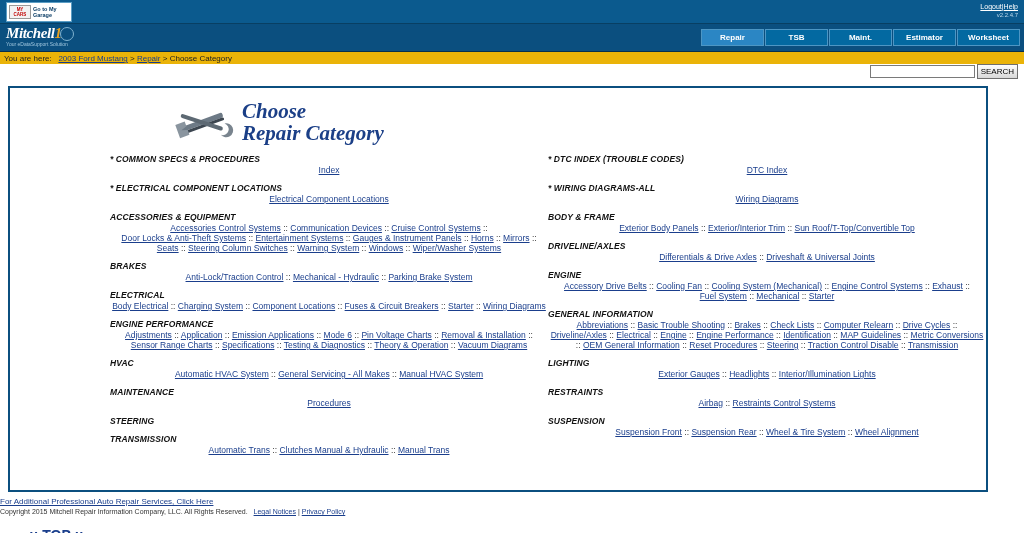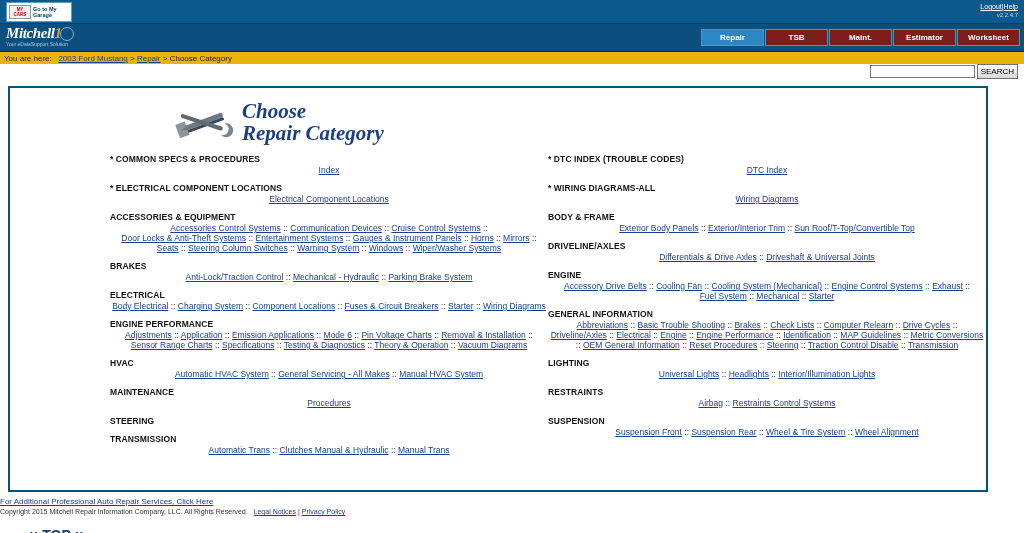--- a/index.html
+++ b/index.html
@@ -70,21 +70,21 @@
     width: 14px; height: 14px; border-radius: 50%;
     background: #0b4f7f; border: 1px solid #7fb2d0;
   }
 
   .navtabs {
     position: absolute; right: 4px; top: 5px;
     display: flex; gap: 1px;
   }
   .navtab {
     width: 63px; height: 17px;
-    background: #7f1d1d;
+    background: #0369a1;
     border: 1px solid #4d96c4;
     color: #ffffff;
     font-size: 8px; font-weight: bold;
     display: flex; align-items: center; justify-content: center;
     cursor: pointer;
   }
   .navtab.active { background: #2b86c4; }
   .navtab-left-cap {
     position: absolute; right: 264px; top: 5px;
     width: 20px; height: 17px;
@@ -161,20 +161,21 @@
   }
   .col { width: 440px; }
   .col.left { margin-left: 100px; }
   .col.right { margin-left: 0px; }
 
   .grp { margin-bottom: 8px; }
   .grp-hdr {
     font-size: 8.5px; font-weight: bold;
     color: #111; letter-spacing: 0.1px;
     margin-bottom: 1px;
+    font-style: italic;
   }
   .grp-links {
     font-size: 8.5px; line-height: 10px;
     color: #333;
     text-align: center;
   }
   .grp-links a { white-space: nowrap; }
   .sep { color: #333; }
 
   
@@ -324,21 +325,21 @@
           <div class="grp">
             <div class="grp-hdr">ENGINE</div>
             <div class="grp-links"><a>Accessory Drive Belts</a><span class="sep"> :: </span><a>Cooling Fan</a><span class="sep"> :: </span><a>Cooling System (Mechanical)</a><span class="sep"> :: </span><a>Engine Control Systems</a><span class="sep"> :: </span><a>Exhaust</a><span class="sep"> :: </span><a>Fuel System</a><span class="sep"> :: </span><a>Mechanical</a><span class="sep"> :: </span><a>Starter</a></div>
           </div>
           <div class="grp">
             <div class="grp-hdr">GENERAL INFORMATION</div>
             <div class="grp-links"><a>Abbreviations</a><span class="sep"> :: </span><a>Basic Trouble Shooting</a><span class="sep"> :: </span><a>Brakes</a><span class="sep"> :: </span><a>Check Lists</a><span class="sep"> :: </span><a>Computer Relearn</a><span class="sep"> :: </span><a>Drive Cycles</a><span class="sep"> :: </span><a>Driveline/Axles</a><span class="sep"> :: </span><a>Electrical</a><span class="sep"> :: </span><a>Engine</a><span class="sep"> :: </span><a>Engine Performance</a><span class="sep"> :: </span><a>Identification</a><span class="sep"> :: </span><a>MAP Guidelines</a><span class="sep"> :: </span><a>Metric Conversions</a><span class="sep"> :: </span><a>OEM General Information</a><span class="sep"> :: </span><a>Reset Procedures</a><span class="sep"> :: </span><a>Steering</a><span class="sep"> :: </span><a>Traction Control Disable</a><span class="sep"> :: </span><a>Transmission</a></div>
           </div>
           <div class="grp">
             <div class="grp-hdr">LIGHTING</div>
-            <div class="grp-links"><a>Universal Lights</a><span class="sep"> :: </span><a>Headlights</a><span class="sep"> :: </span><a>Interior/Illumination Lights</a></div>
+            <div class="grp-links"><a>Exterior Gauges</a><span class="sep"> :: </span><a>Headlights</a><span class="sep"> :: </span><a>Interior/Illumination Lights</a></div>
           </div>
           <div class="grp">
             <div class="grp-hdr">RESTRAINTS</div>
             <div class="grp-links"><a>Airbag</a><span class="sep"> :: </span><a>Restraints Control Systems</a></div>
           </div>
           <div class="grp">
             <div class="grp-hdr">SUSPENSION</div>
             <div class="grp-links"><a>Suspension Front</a><span class="sep"> :: </span><a>Suspension Rear</a><span class="sep"> :: </span><a>Wheel &amp; Tire System</a><span class="sep"> :: </span><a>Wheel Alignment</a></div>
           </div>
         </div>

